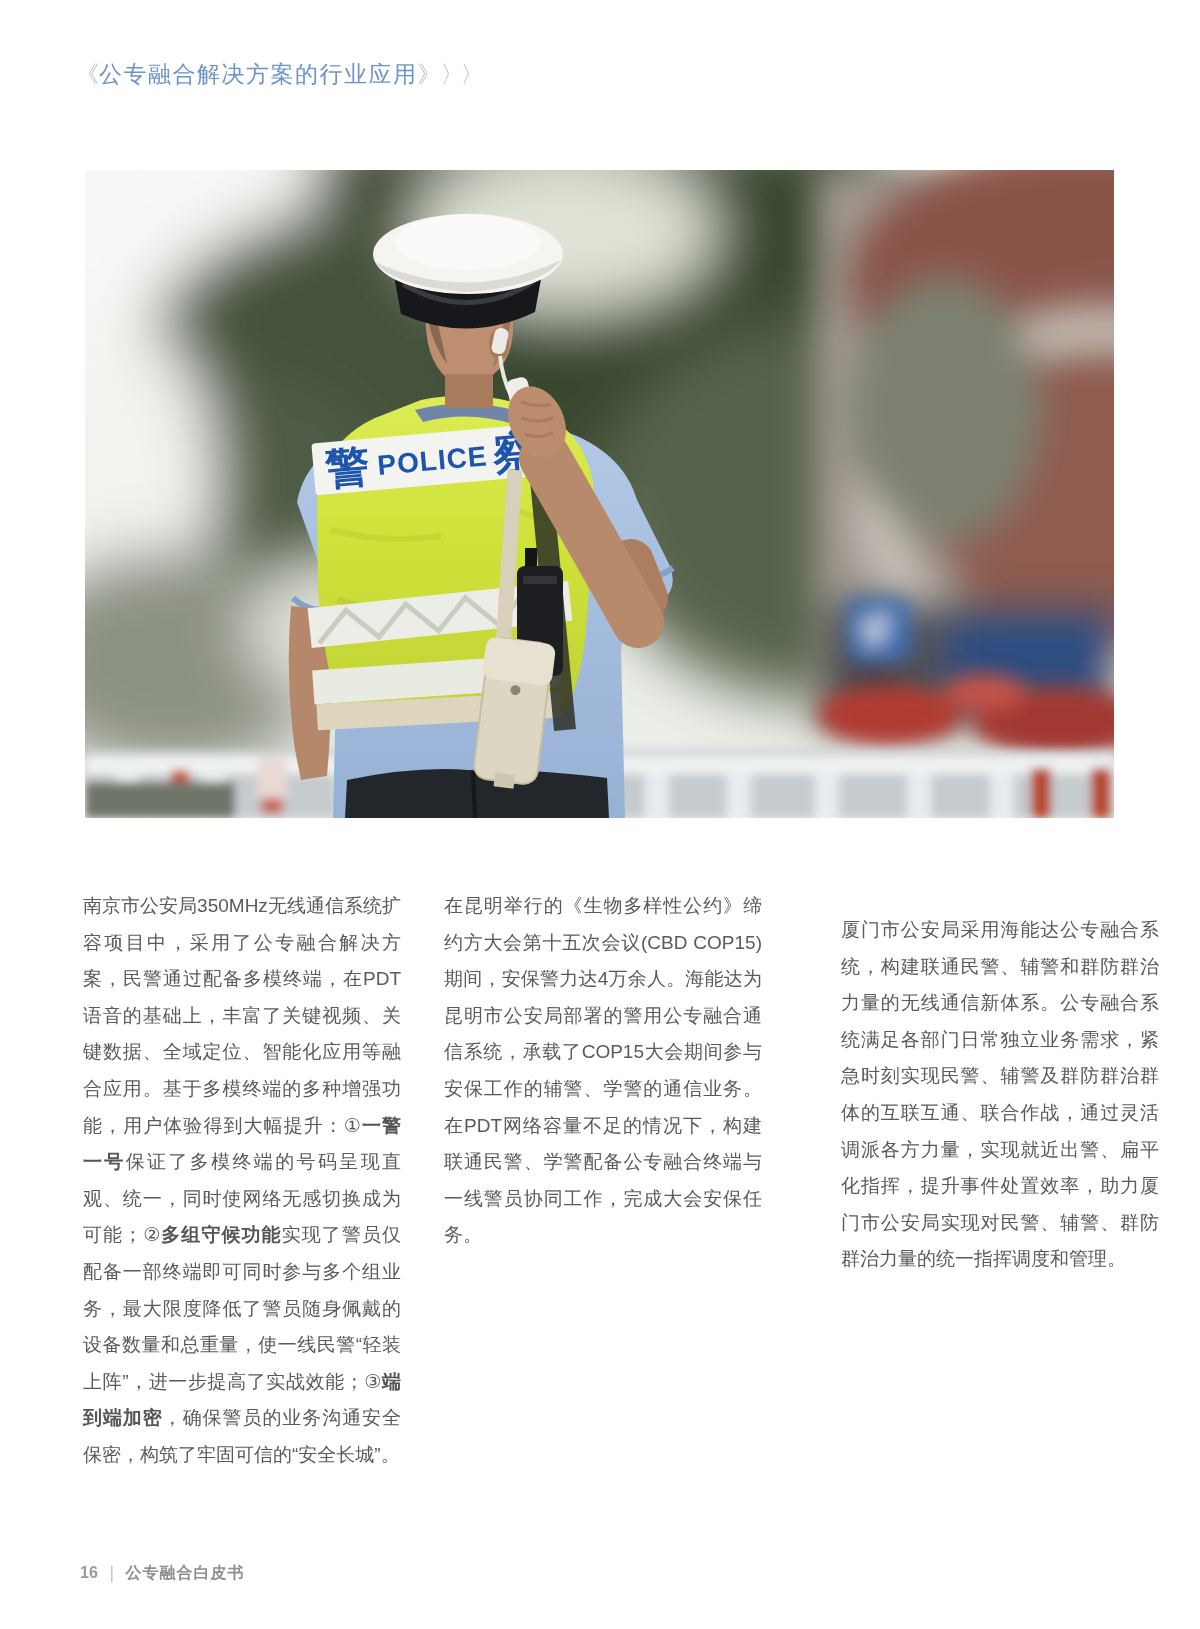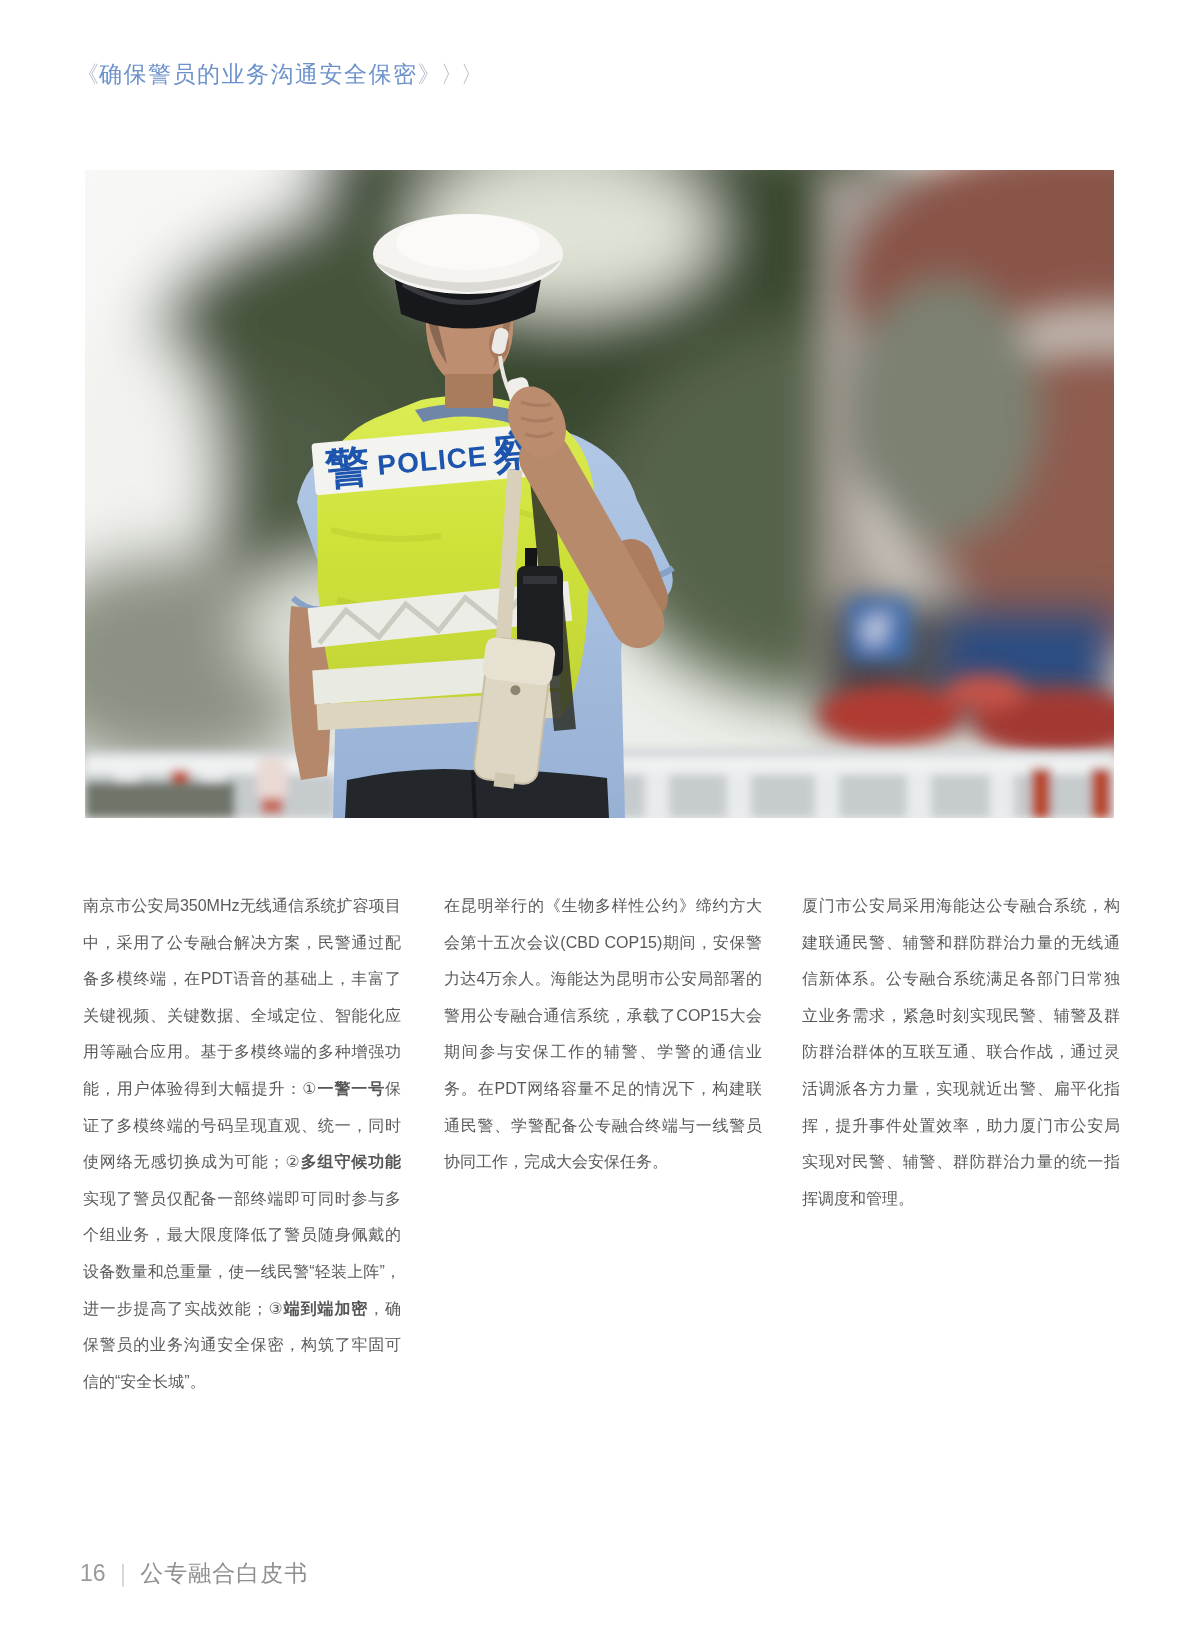--- a/index.html
+++ b/index.html
@@ -19,41 +19,41 @@
   
   .photo{
     position:absolute;left:85px;top:170px;width:1029px;height:648px;
     overflow:hidden;margin:0;background:#eceee9;
   }
   .photo svg{display:block;}
   
   .columns{position:absolute;left:83px;top:888px;width:1037px;}
   .col{
     position:absolute;top:0;width:318px;
-    font-size:16px;line-height:36.6px;color:#5a5a5a;
+    font-size:19px;line-height:36.6px;color:#5a5a5a;
     text-align:justify;text-justify:inter-ideograph;
     word-break:break-all;
   }
   .col b{font-weight:700;color:#555555;}
   .col-1{left:0;}
   .col-2{left:361px;}
-  .col-3{left:719px;}
+  .col-3{left:758px;margin-top:24px;}
   
   .page-footer{
-    position:absolute;left:80px;top:1561px;font-size:23px;line-height:24px;
-    color:#9a9a9a;white-space:nowrap;
+    position:absolute;left:80px;top:1561px;font-size:16px;line-height:24px;
+    color:#9a9a9a;white-space:nowrap;font-weight:bold;
   }
   .page-footer .divider{color:#c9c9c9;padding:0 6px;}
   .page-footer .book{color:#8f8f8f;letter-spacing:1px;}
 </style>
 </head>
 <body>
 
 <header class="page-header">
-  <span class="mark">《</span><span class="htitle">确保警员的业务沟通安全保密</span><span class="mark">》</span><span class="mark chev">〉〉</span>
+  <span class="mark">《</span><span class="htitle">公专融合解决方案的行业应用</span><span class="mark">》</span><span class="mark chev">〉〉</span>
 </header>
 
 <figure class="photo">
   <svg width="1029" height="648" viewBox="0 0 1029 648" xmlns="http://www.w3.org/2000/svg">
     <defs>
       <filter id="b30" x="-60%" y="-60%" width="220%" height="220%">
           <feGaussianBlur stdDeviation="30"></feGaussianBlur>
         </filter>
       <filter id="b18" x="-60%" y="-60%" width="220%" height="220%">
           <feGaussianBlur stdDeviation="18"></feGaussianBlur>

